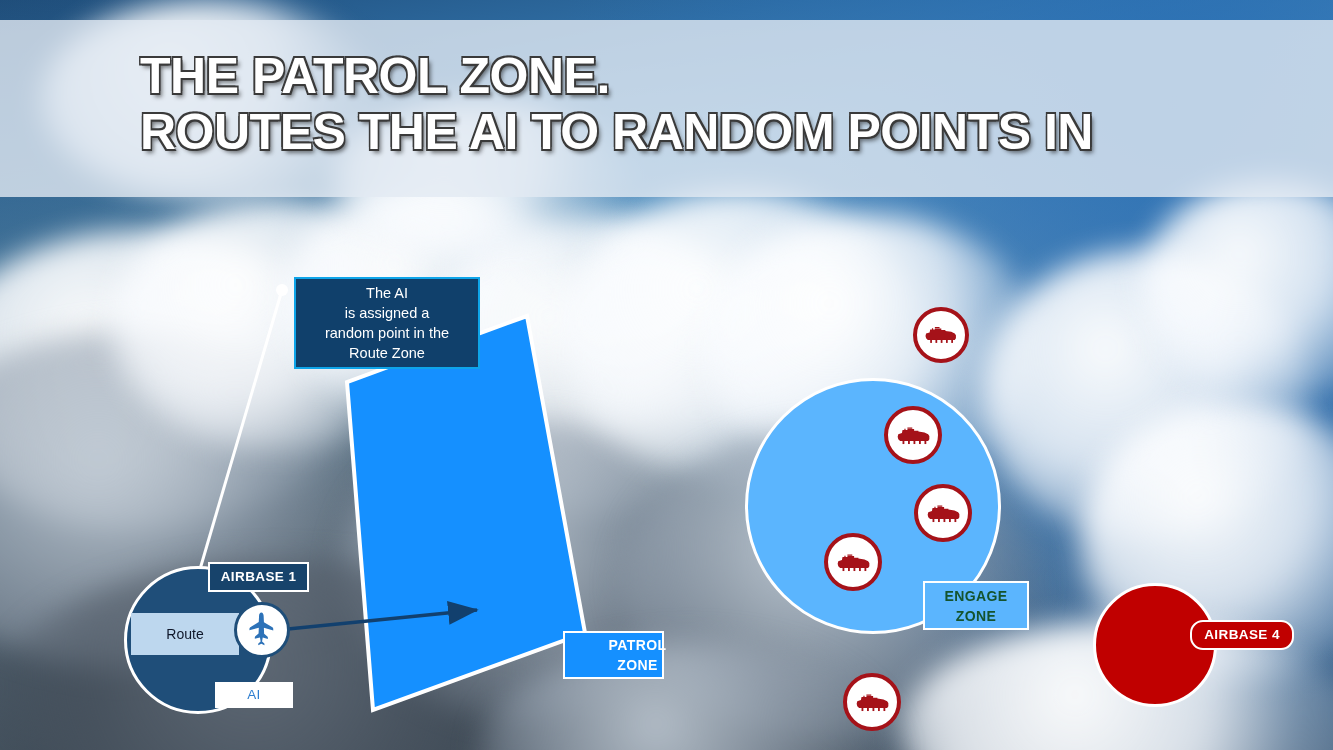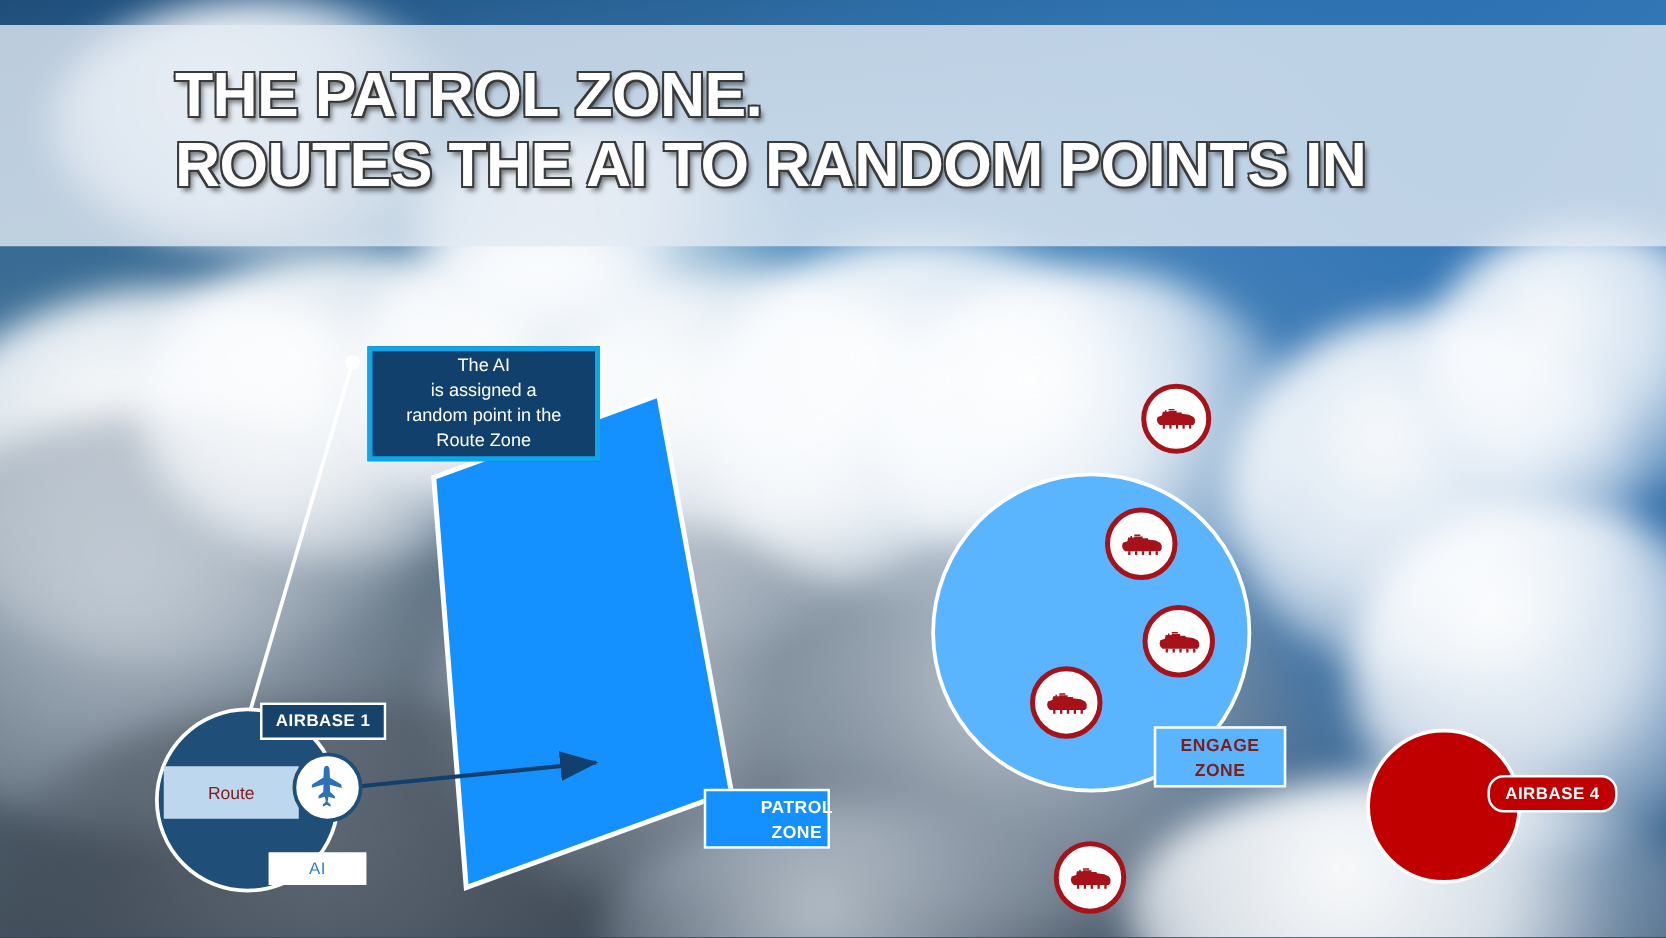--- a/index.html
+++ b/index.html
@@ -60,41 +60,41 @@
     border:2px solid #ffffff;
     box-sizing:border-box;
     display:flex;align-items:center;justify-content:center;
     text-align:center;
     font-weight:bold;
     letter-spacing:.4px;
     line-height:20px;
   }
   .lbl-navy{background:#17436b;color:#ffffff;}
   .lbl-blue{background:#1590ff;color:#ffffff;padding-left:48px;}
-  .lbl-lblue{background:#5bb5fe;color:#7f1d1d;}
+  .lbl-lblue{background:#5bb5fe;color:#14532d;}
   .lbl-red{background:#c00000;color:#ffffff;border-radius:13px;}
   .lbl-white{background:#ffffff;color:#2f7fd0;}
 
   .callout{
     position:absolute;left:294px;top:277px;width:186px;height:92px;
-    background:#10406b;border:4px solid #0ea5e9;box-sizing:border-box;
+    background:#10406b;border:2px solid #0ea5e9;box-sizing:border-box;
     color:#ffffff;font-size:14.5px;line-height:20px;text-align:center;
     display:flex;align-items:center;justify-content:center;
     padding:2px 4px;
   }
 
   
   .ring{position:absolute;border-radius:50%;box-sizing:border-box;}
   .airbase1{left:124px;top:566px;width:148px;height:148px;background:#1f4e79;border:3px solid #ffffff;}
   .airbase4{left:1093px;top:583px;width:124px;height:124px;background:#c00000;border:3px solid #ffffff;}
   .engage{left:745px;top:378px;width:256px;height:256px;background:#5bb5fe;border:3px solid #ffffff;}
 
   .route-box{
     position:absolute;left:131px;top:613px;width:108px;height:42px;
-    background:#bdd7ee;color:#7f1d1d;font-size:14px;
+    background:#bdd7ee;color:#0f172a;font-size:14px;
     display:flex;align-items:center;justify-content:center;
   }
 
   
   .unit{
     position:absolute;border-radius:50%;box-sizing:border-box;
     background:#ffffff;border:4px solid #a51219;
     display:flex;align-items:center;justify-content:center;
     overflow:hidden;
   }

